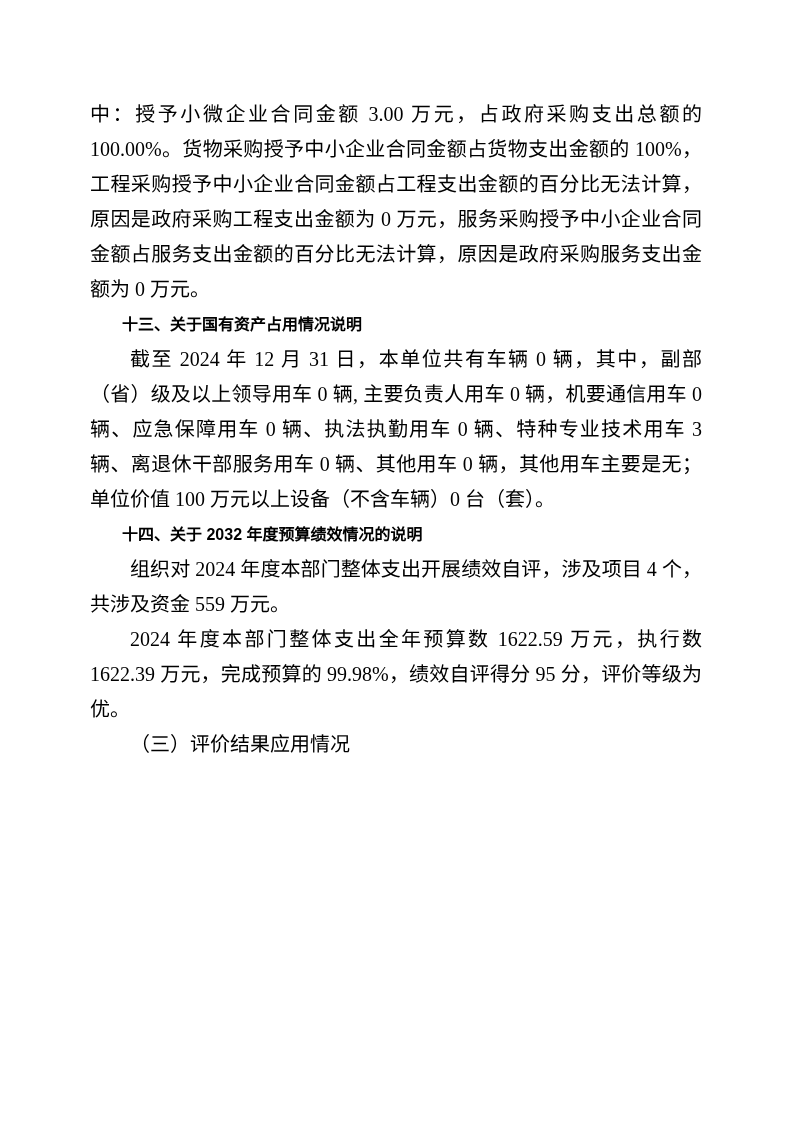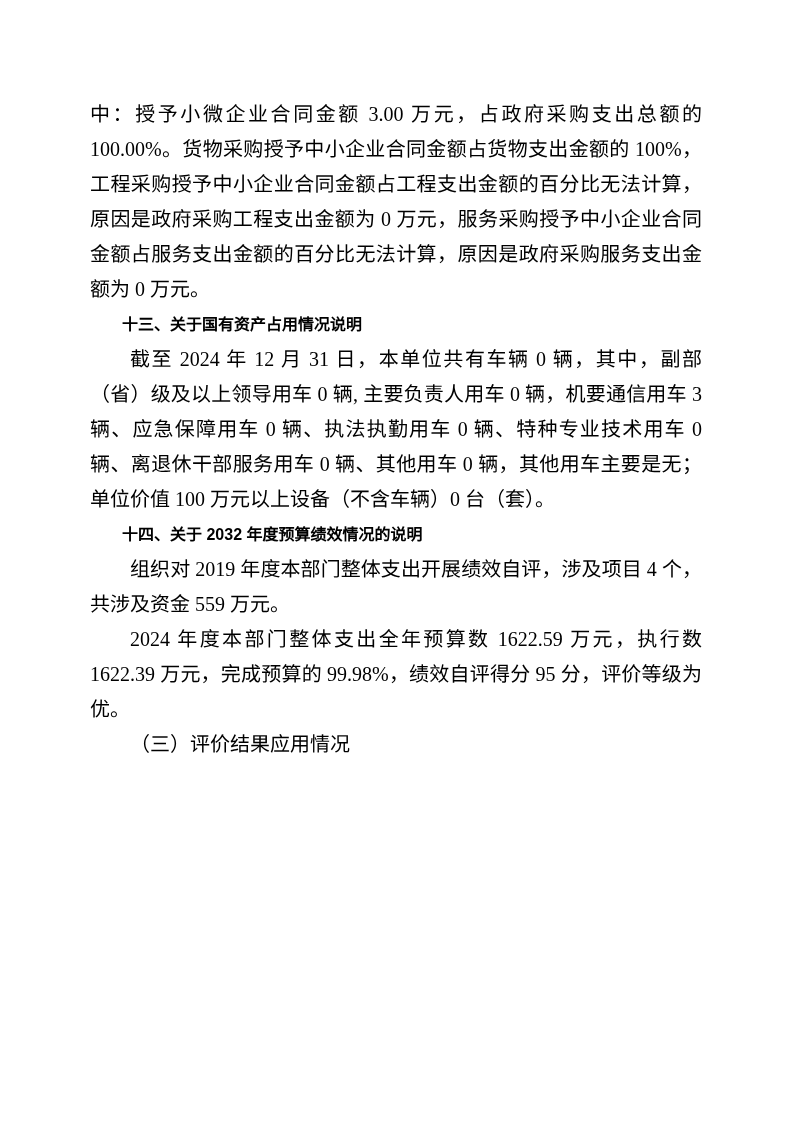--- a/index.html
+++ b/index.html
@@ -52,25 +52,25 @@
   }
 </style>
 </head>
 <body>
 
 <div class="page">
   <p class="para continuation">中：授予小微企业合同金额 3.00 万元，占政府采购支出总额的 100.00%。货物采购授予中小企业合同金额占货物支出金额的 100%，工程采购授予中小企业合同金额占工程支出金额的百分比无法计算，原因是政府采购工程支出金额为 0 万元，服务采购授予中小企业合同金额占服务支出金额的百分比无法计算，原因是政府采购服务支出金额为 0 万元。</p>
 
   <h2 class="heading">十三、关于国有资产占用情况说明</h2>
 
-  <p class="para">截至 2024 年 12 月 31 日，本单位共有车辆 0 辆，其中，副部（省）级及以上领导用车 0 辆, 主要负责人用车 0 辆，机要通信用车 3 辆、应急保障用车 0 辆、执法执勤用车 0 辆、特种专业技术用车 0 辆、离退休干部服务用车 0 辆、其他用车 0 辆，其他用车主要是无；单位价值 100 万元以上设备（不含车辆）0 台（套）。</p>
+  <p class="para">截至 2024 年 12 月 31 日，本单位共有车辆 0 辆，其中，副部（省）级及以上领导用车 0 辆, 主要负责人用车 0 辆，机要通信用车 0 辆、应急保障用车 0 辆、执法执勤用车 0 辆、特种专业技术用车 3 辆、离退休干部服务用车 0 辆、其他用车 0 辆，其他用车主要是无；单位价值 100 万元以上设备（不含车辆）0 台（套）。</p>
 
   <h2 class="heading">十四、关于 2032 年度预算绩效情况的说明</h2>
 
 
-  <p class="para">组织对 2019 年度本部门整体支出开展绩效自评，涉及项目 4 个，共涉及资金 559 万元。</p>
+  <p class="para">组织对 2024 年度本部门整体支出开展绩效自评，涉及项目 4 个，共涉及资金 559 万元。</p>
 
 
   <p class="para">2024 年度本部门整体支出全年预算数 1622.59 万元，执行数 1622.39 万元，完成预算的 99.98%，绩效自评得分 95 分，评价等级为优。</p>
 
   <h3 class="subheading">（三）评价结果应用情况</h3>
 
 </div>
 
 </body></html>

